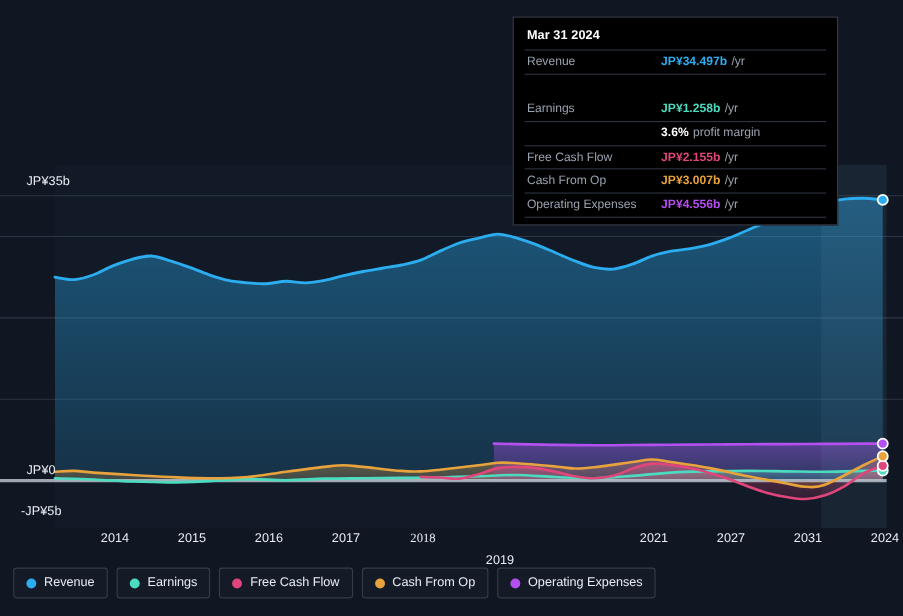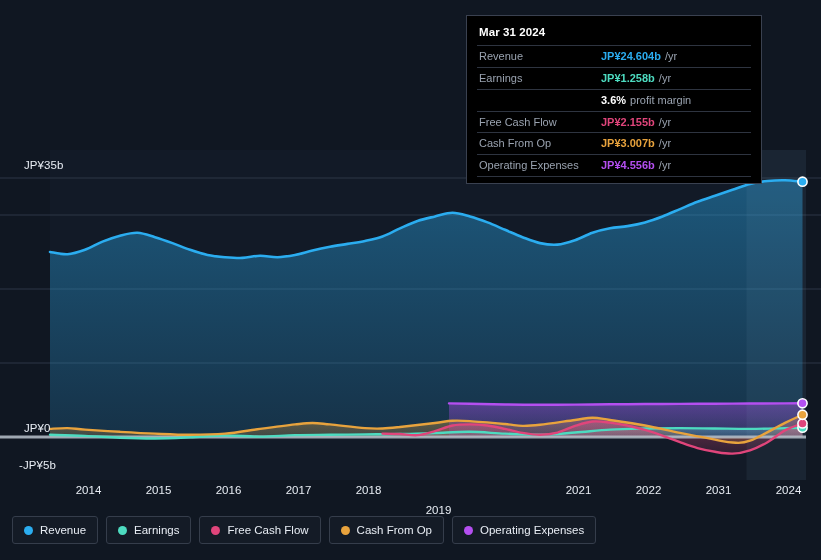--- a/index.html
+++ b/index.html
@@ -32,21 +32,21 @@
     font-size: 11.5px;
     letter-spacing: .1px;
     white-space: nowrap;
   }
   #y-label-top   { left: 24px; top: 159px; }
   #y-label-zero  { left: 24px; top: 422px; }
   #y-label-bot   { left: 19px; top: 459px; }
 
   #x-axis {
     position: absolute;
-    left: 0; top: 480px;
+    left: 16px; top: 480px;
     width: 676px; height: 26px;
   }
   .x-tick {
     position: absolute;
     top: 4px;
     color: #e8edf4;
     font-size: 11.5px;
     transform: translateX(-50%);
     white-space: nowrap;
   }
@@ -177,40 +177,40 @@
 
   <div class="y-label" id="y-label-top">JP¥35b</div>
   <div class="y-label" id="y-label-zero">JP¥0</div>
   <div class="y-label" id="y-label-bot">-JP¥5b</div>
 
   <div id="x-axis">
       <div class="x-tick" style="left: 88.5px;">2014</div>
       <div class="x-tick" style="left: 158.5px;">2015</div>
       <div class="x-tick" style="left: 228.5px;">2016</div>
       <div class="x-tick" style="left: 298.5px;">2017</div>
-      <div class="x-tick" style="left: 368.5px;">2018</div>
+      <div class="x-tick" style="left: 368.5px; font-family: Liberation Serif, serif;">2018</div>
       <div class="x-tick" style="left: 438.5px; margin-top: 20px;">2019</div>
       <div class="x-tick" style="left: 508.5px; margin-top: 44px;">2020</div>
       <div class="x-tick" style="left: 578.5px;">2021</div>
-      <div class="x-tick" style="left: 648.5px;">2022</div>
+      <div class="x-tick" style="left: 648.5px;">2027</div>
       <div class="x-tick" style="left: 718.5px;">2031</div>
       <div class="x-tick" style="left: 788.5px;">2024</div>
     </div>
 
   <div id="tooltip">
     <div id="tooltip-date">Mar 31 2024</div>
     <div id="tooltip-rows">
         <div class="tt-row">
           <div class="tt-label">Revenue</div>
-          <div class="tt-value" style="color: rgb(43, 173, 240);">JP¥24.604b</div>
+          <div class="tt-value" style="color: rgb(43, 173, 240);">JP¥34.497b</div>
           <div class="tt-suffix">/yr</div>
         </div>
         <div class="tt-row">
           <div class="tt-label">Earnings</div>
-          <div class="tt-value" style="color: rgb(77, 219, 192);">JP¥1.258b</div>
+          <div class="tt-value" style="color: rgb(77, 219, 192); margin-top: 21px;">JP¥1.258b</div>
           <div class="tt-suffix">/yr</div>
         </div>
         <div class="tt-row">
           <div class="tt-label"></div>
           <div class="tt-value tt-sub-value" style="color: rgb(255, 255, 255);">3.6%</div>
           <div class="tt-suffix">profit margin</div>
         </div>
         <div class="tt-row">
           <div class="tt-label">Free Cash Flow</div>
           <div class="tt-value" style="color: rgb(224, 69, 123);">JP¥2.155b</div>

